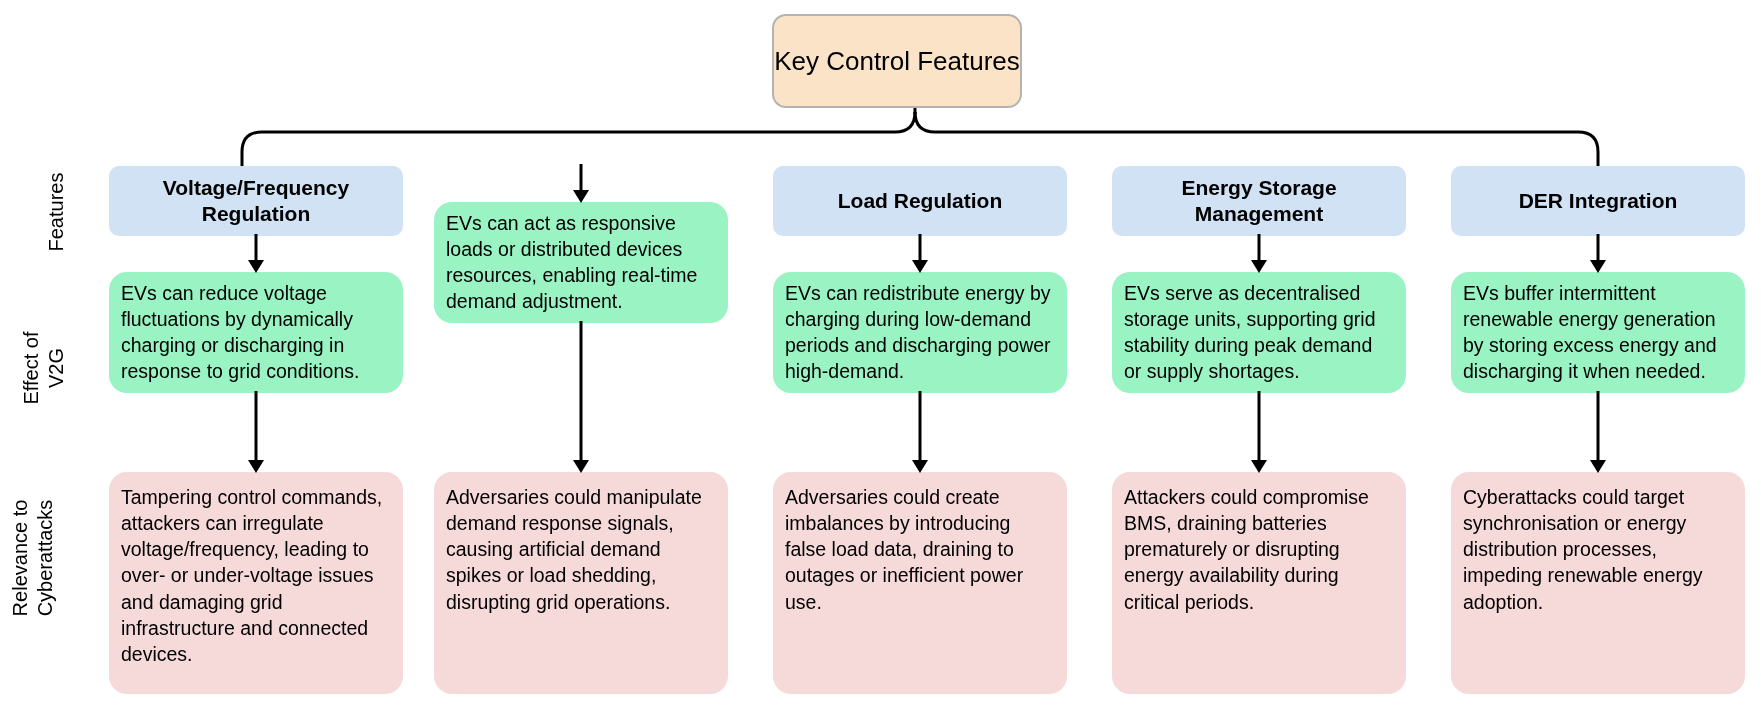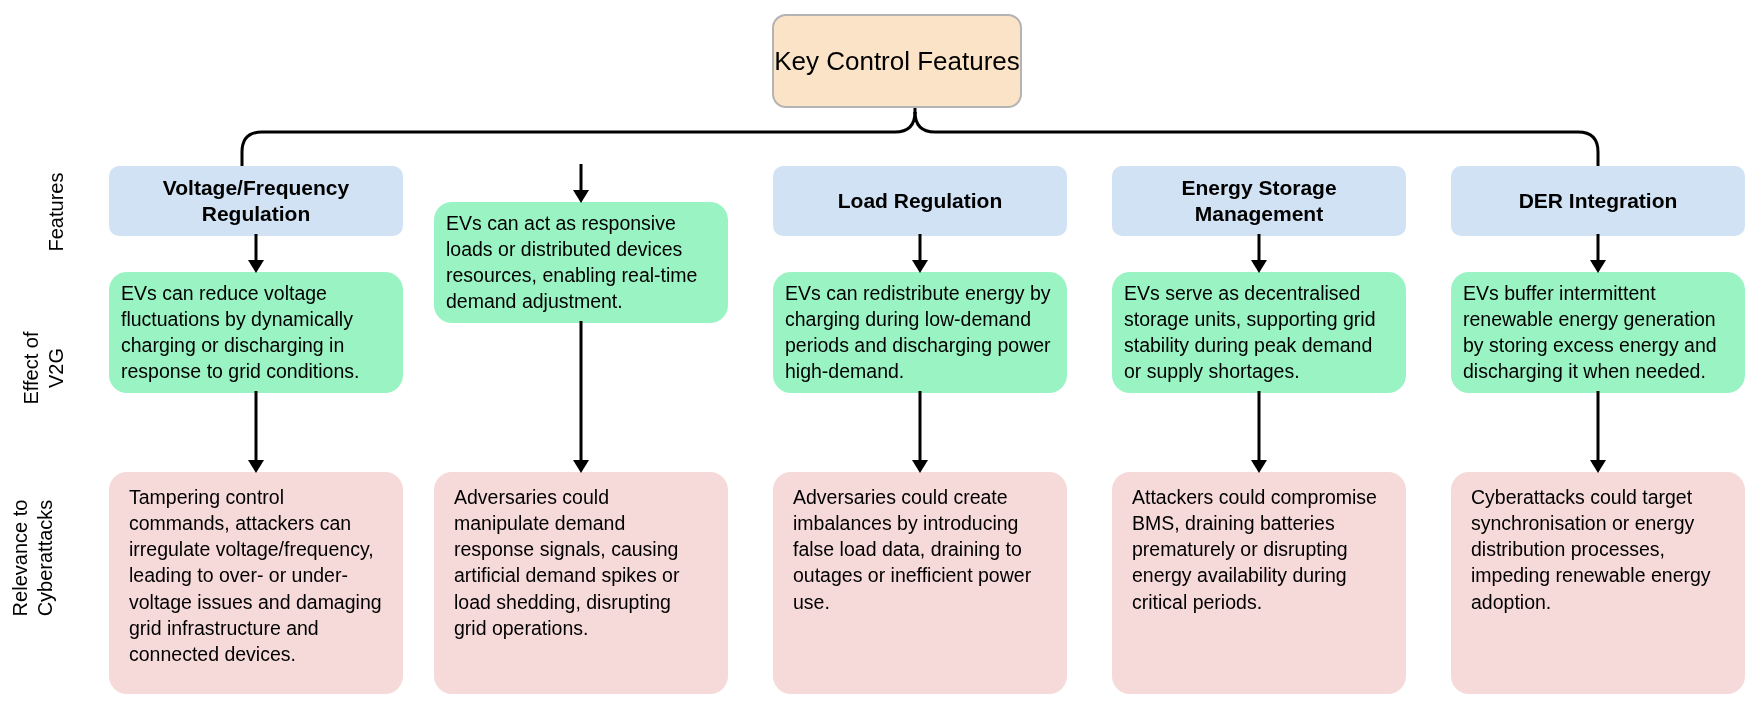--- a/index.html
+++ b/index.html
@@ -91,21 +91,21 @@
     padding: 8px 12px;
     font-size: 19.5px;
     line-height: 1.34;
   }
   .pbox {
     flex: none;
     height: 222px;
     box-sizing: border-box;
     background: var(--cyber_fill, #f6d9d9);
     border-radius: 18px;
-    padding: 12px 20px;
+    padding: 12px 12px;
     font-size: 19.5px;
     line-height: 1.34;
   }
   .arrow {
     position: relative;
     width: 100%;
   }
   .arrow.a1 { flex: none; height: 36px; }
   .arrow.a2 { flex: 1; min-height: 22px; }
   .arrow::before {

